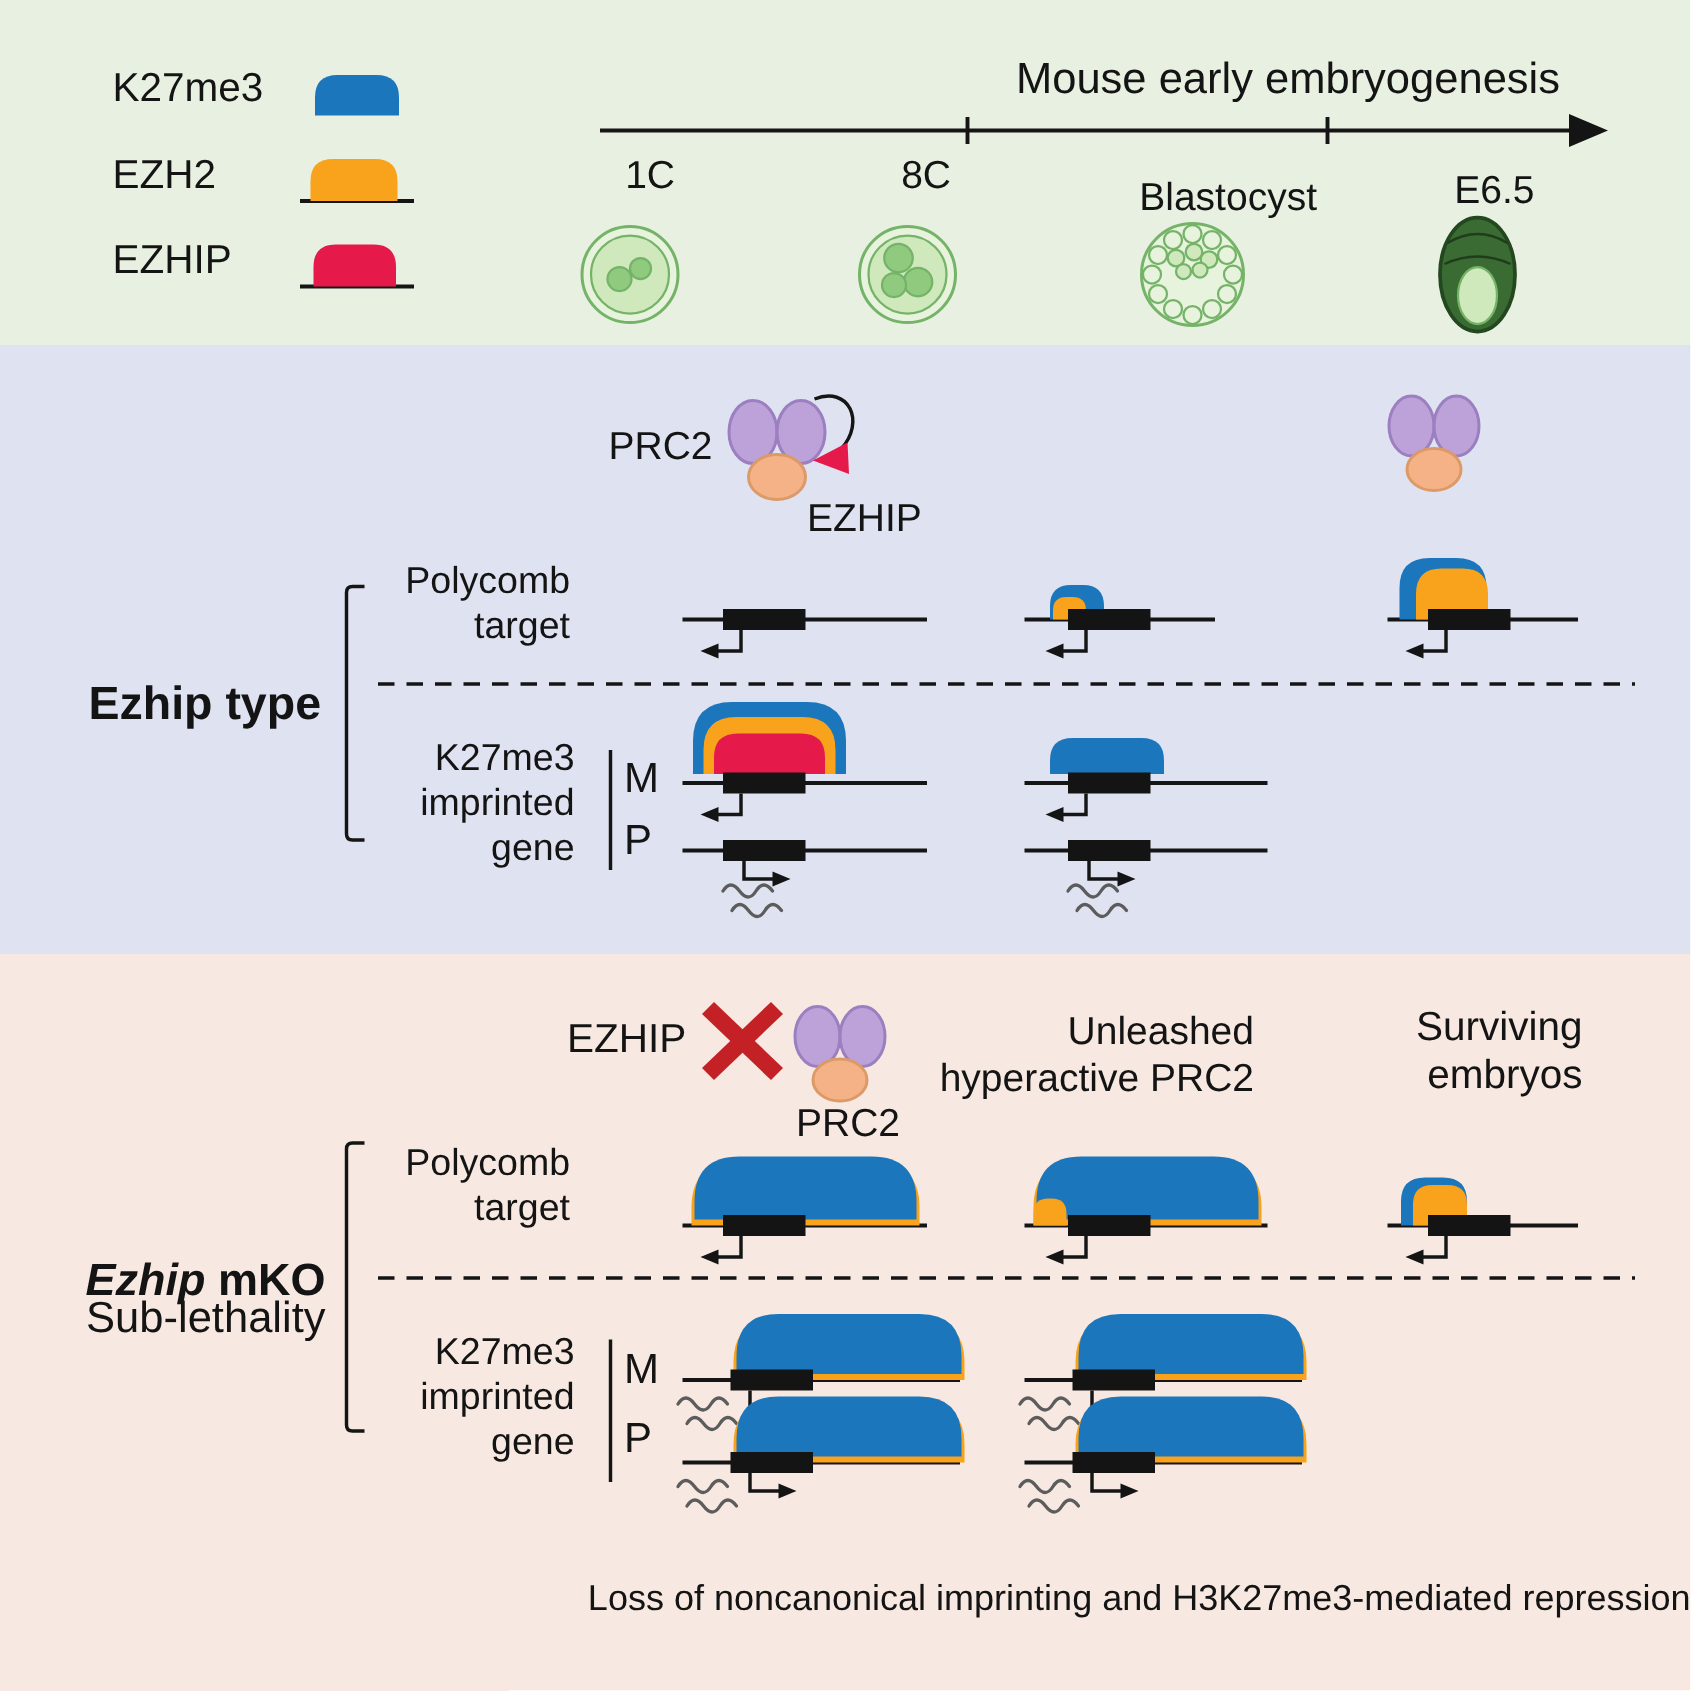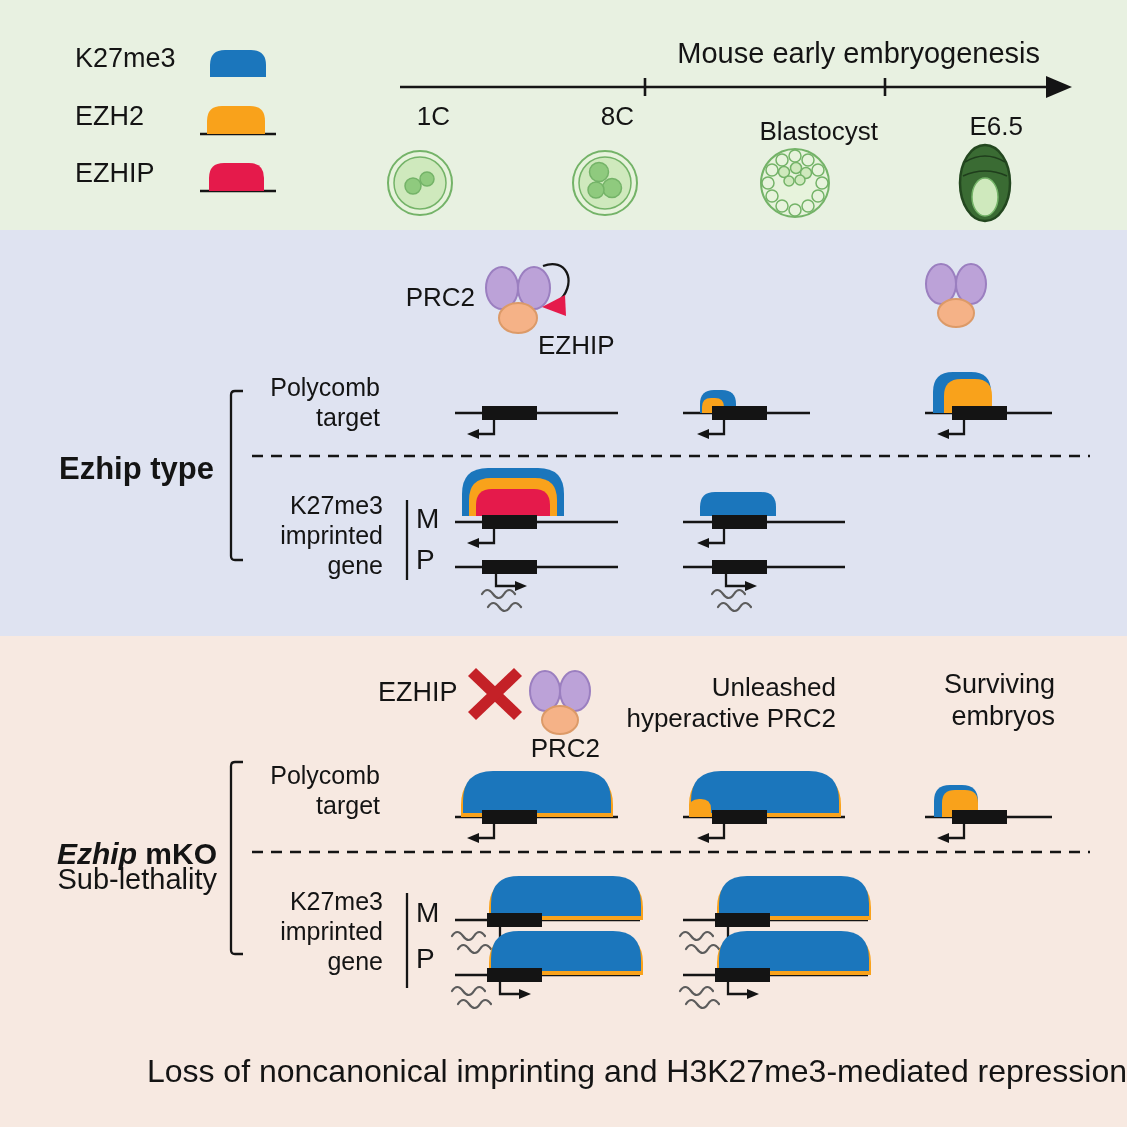--- a/index.html
+++ b/index.html
@@ -292,15 +292,15 @@
   <div class="txt c pre" style="left:900px;top:668px;width:155px;font-size:27px;">Surviving
 embryos</div>
   <div class="txt c pre" style="left:245px;top:760px;width:135px;font-size:25px;">Polycomb
 target</div>
   <div class="txt c pre" style="left:243px;top:886px;width:140px;font-size:25px;">K27me3
 imprinted
 gene</div>
   <div class="txt" style="left:416px;top:896px;font-size:28px;">M</div>
   <div class="txt" style="left:416px;top:942px;font-size:28px;">P</div>
 
-  <div class="txt c" style="left:0;top:1052px;width:1127px;font-size:32px;">Loss of noncanonical imprinting and H3K27me3-mediated repression</div>
+  <div class="txt c" style="left:0;top:1052px;width:1127px;font-size:24px;">Loss of noncanonical imprinting and H3K27me3-mediated repression</div>
 
 </div>
 
 </body></html>

